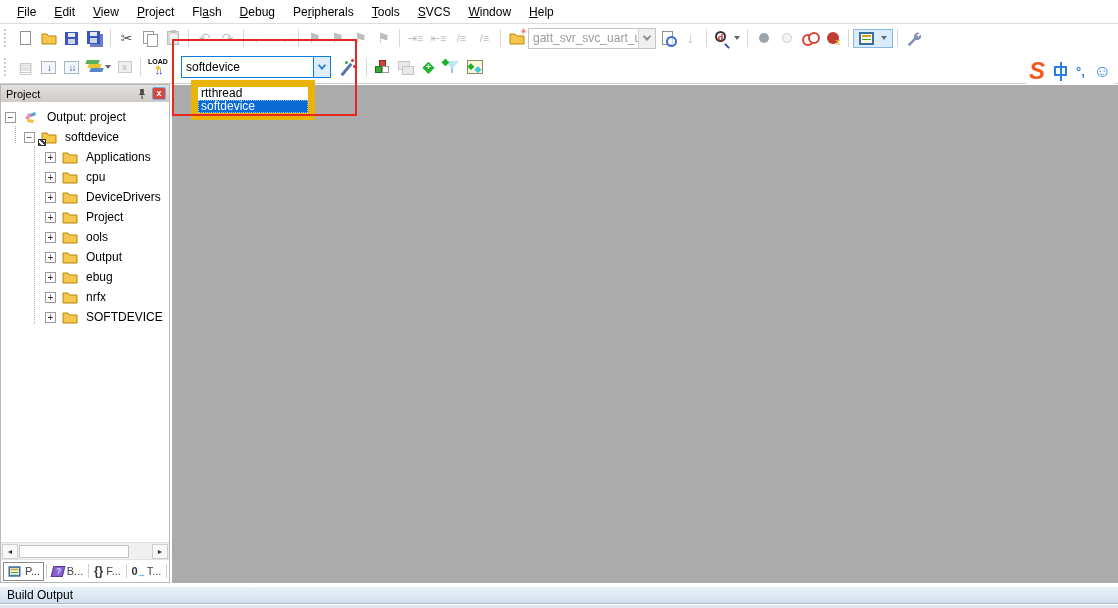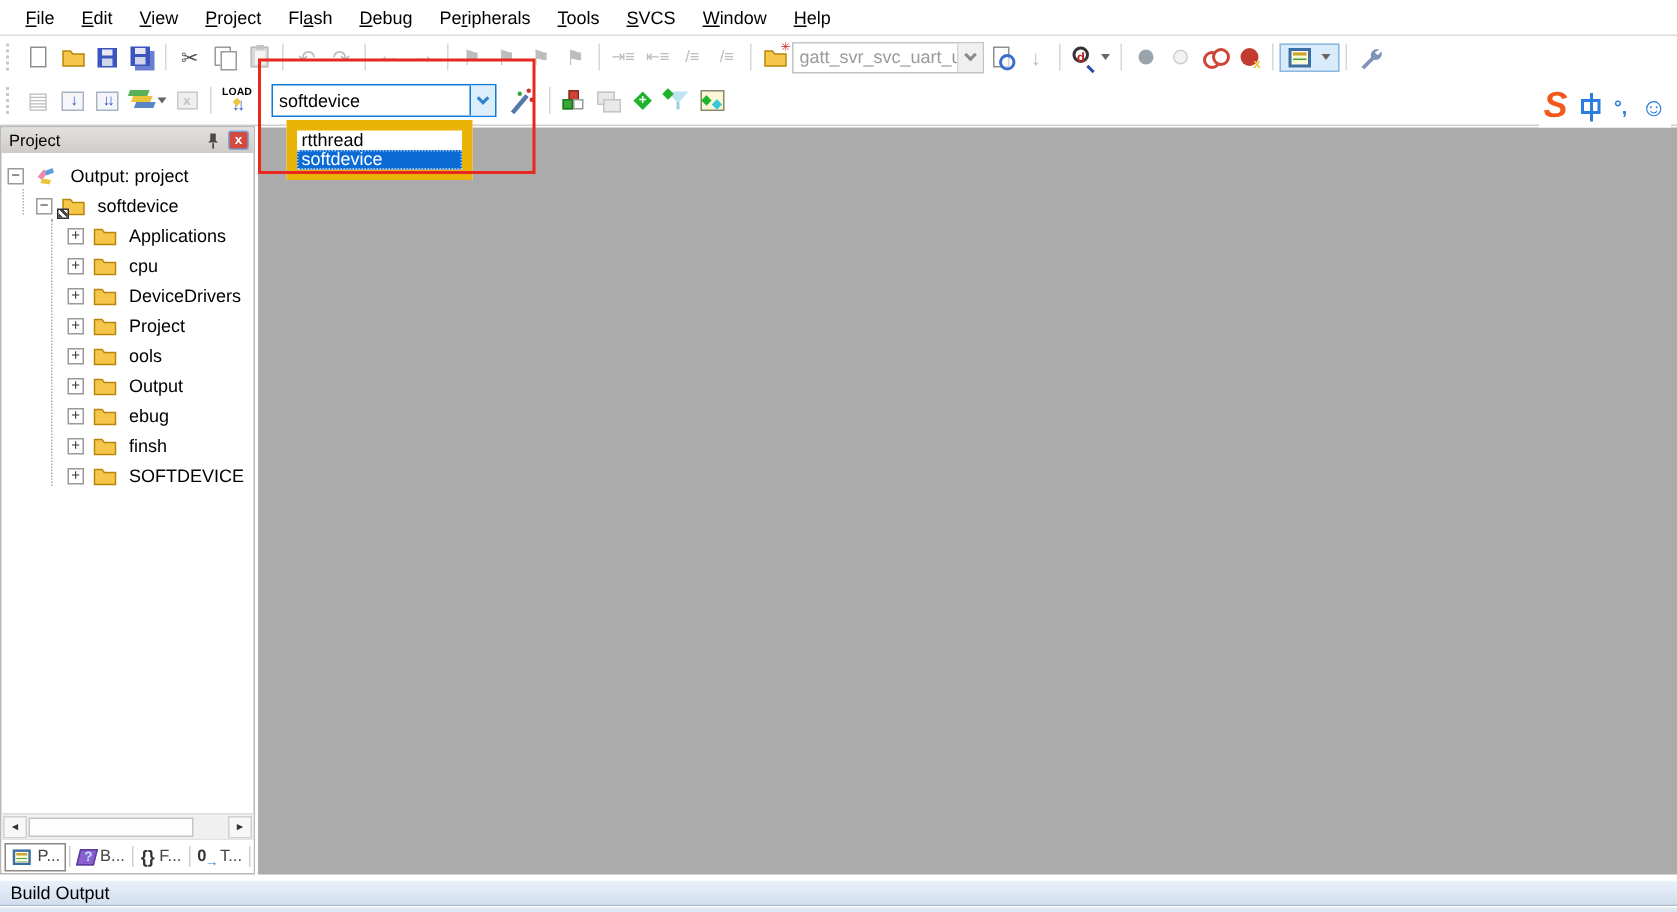--- a/index.html
+++ b/index.html
@@ -483,21 +483,21 @@
         </span>
       <span class="tlabel">ebug</span>
     </div>
     <div class="trow lv2">
       <span class="exp">+</span>
       <span class="ticon">
           <svg class="fold-svg" width="16" height="13" viewBox="0 0 16 13">
             <path d="M1 2h5l1.5 2H15v8H1z" fill="#f6c64a" stroke="#b8860b"></path>
           </svg>
         </span>
-      <span class="tlabel">finsh</span>
+      <span class="tlabel">nrfx</span>
     </div>
     <div class="trow lv2">
       <span class="exp">+</span>
       <span class="ticon">
           <svg class="fold-svg" width="16" height="13" viewBox="0 0 16 13">
             <path d="M1 2h5l1.5 2H15v8H1z" fill="#f6c64a" stroke="#b8860b"></path>
           </svg>
         </span>
       <span class="tlabel">SOFTDEVICE</span>
     </div>

